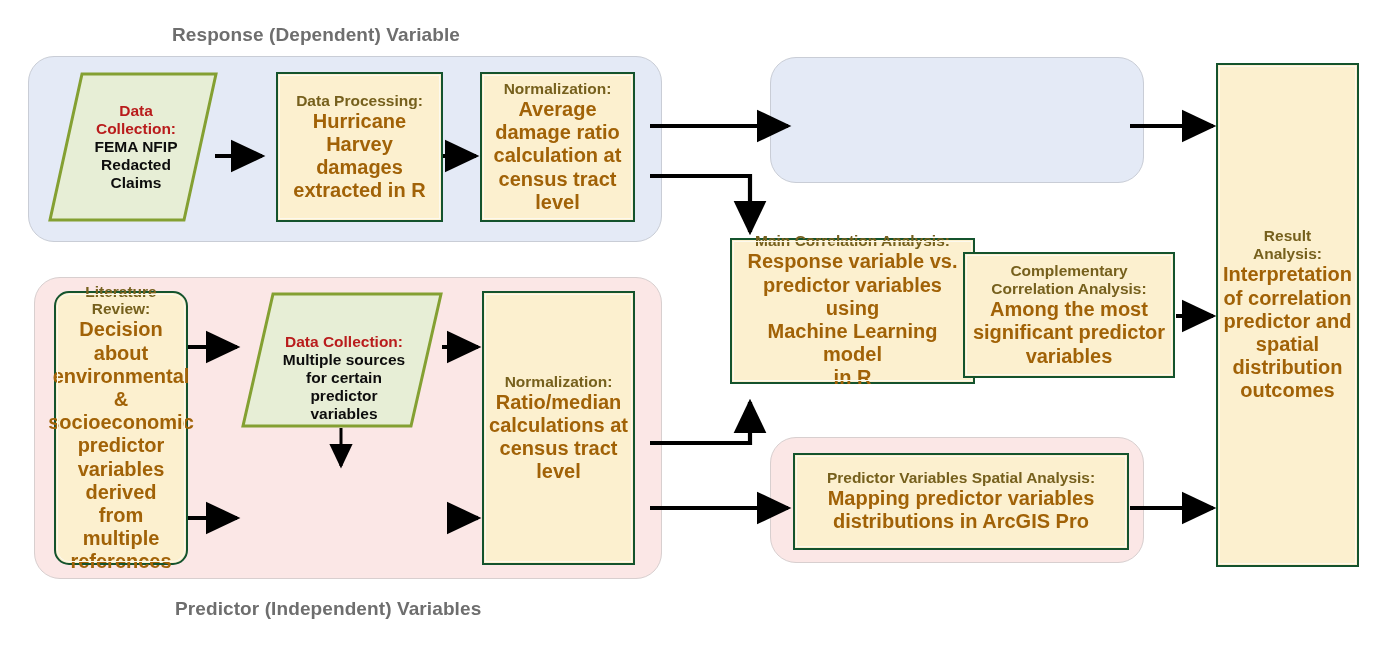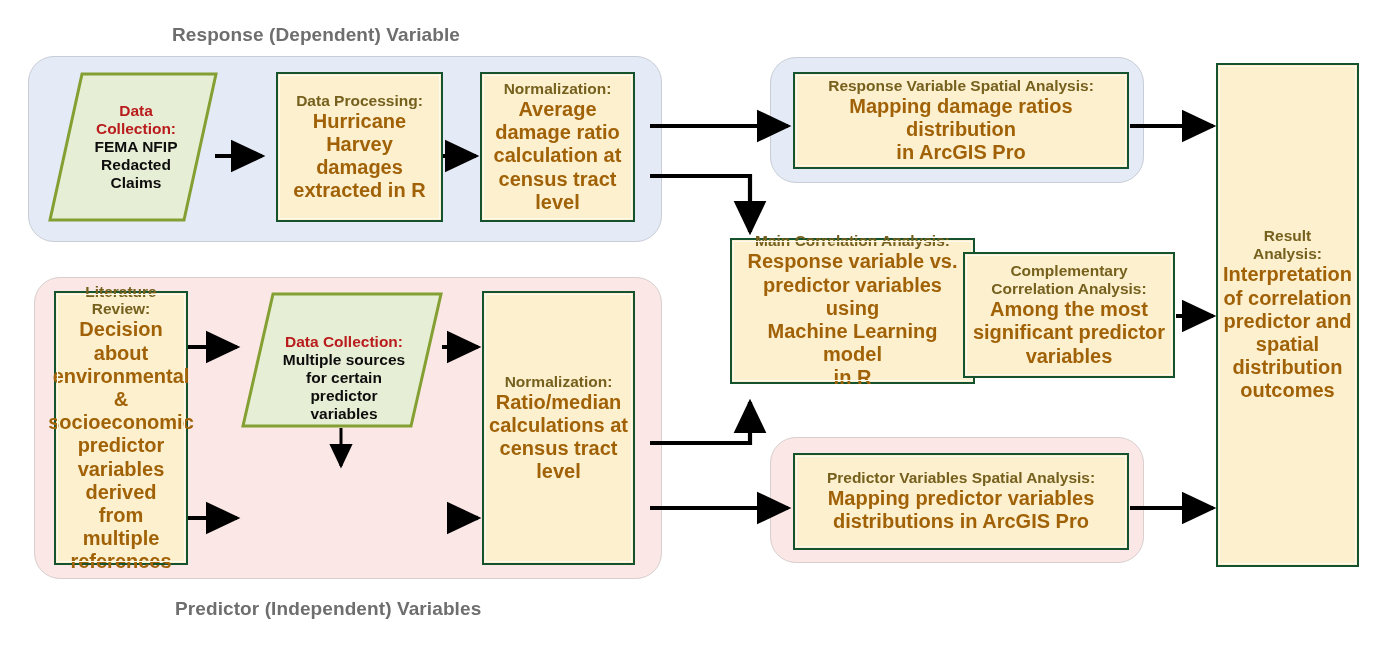--- a/index.html
+++ b/index.html
@@ -192,21 +192,21 @@
 
   <div class="node" style="left:480px; top:72px; width:155px; height:150px;">
     <span class="hdr">Normalization:</span>
     <span class="bdy">Average</span>
     <span class="bdy">damage ratio</span>
     <span class="bdy">calculation at</span>
     <span class="bdy">census tract</span>
     <span class="bdy">level</span>
   </div>
 
-  <div class="node" style="left:54px; top:291px; width:134px; height:274px;">
+  <div class="node" style="left:54px; top:291px; width:134px; height:274px;border-radius:15px;">
     <span class="hdr">Literature</span>
     <span class="hdr">Review:</span>
     <span class="bdy">Decision about</span>
     <span class="bdy">environmental</span>
     <span class="bdy">&amp;</span>
     <span class="bdy">socioeconomic</span>
     <span class="bdy">predictor</span>
     <span class="bdy">variables</span>
     <span class="bdy">derived from</span>
     <span class="bdy">multiple</span>
@@ -228,25 +228,20 @@
 
 
   <div class="node" style="left:482px; top:291px; width:153px; height:274px;">
     <span class="hdr">Normalization:</span>
     <span class="bdy">Ratio/median</span>
     <span class="bdy">calculations at</span>
     <span class="bdy">census tract</span>
     <span class="bdy">level</span>
   </div>
 
-  <div class="node" style="left:793px; top:72px; width:336px; height:97px;">
-    <span class="hdr">Response Variable Spatial Analysis:</span>
-    <span class="bdy">Mapping damage ratios distribution</span>
-    <span class="bdy">in ArcGIS Pro</span>
-  </div>
 
   <div class="node" style="left:682px; top:238px; width:245px; height:146px;margin-left:48px;">
     <span class="hdr">Main Correlation Analysis:</span>
     <span class="bdy">Response variable vs.</span>
     <span class="bdy">predictor variables using</span>
     <span class="bdy">Machine Learning model</span>
     <span class="bdy">in R</span>
   </div>
 
   <div class="node" style="left:963px; top:252px; width:212px; height:126px;text-align:right;">

